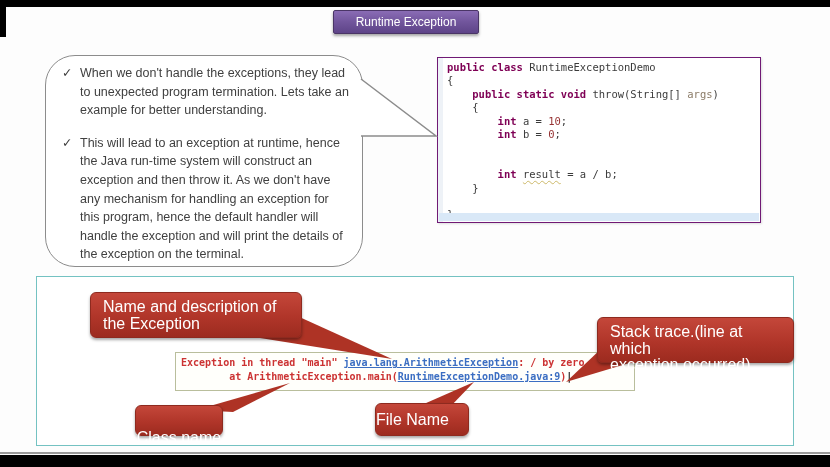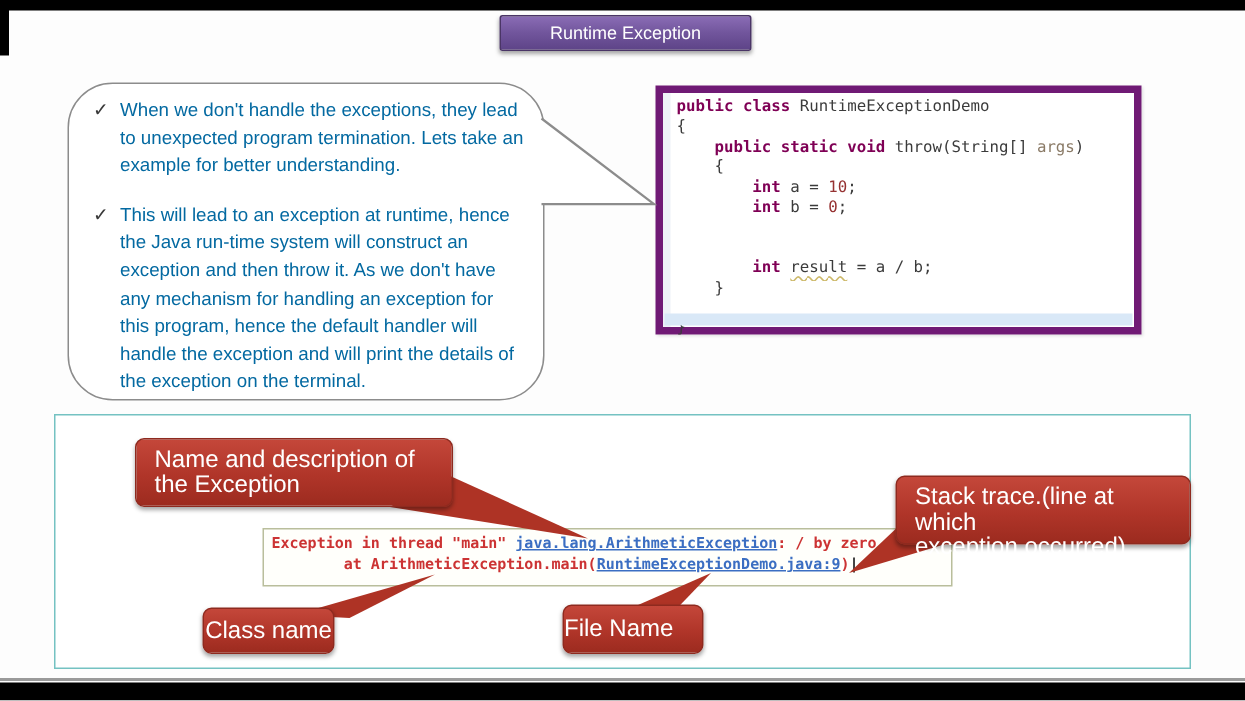--- a/index.html
+++ b/index.html
@@ -9,41 +9,41 @@
   .stage { position:absolute; left:0; top:0; width:830px; height:467px; background:#fdfdfd; }
 
   
   .bar-top    { position:absolute; left:0; top:0; width:830px; height:7px; background:#000; }
   .bar-left   { position:absolute; left:0; top:0; width:6px;  height:37px; background:#000; }
   .bar-bottom { position:absolute; left:0; top:455px; width:830px; height:12px; background:#000; }
   .bar-rule   { position:absolute; left:0; top:452px; width:830px; height:2px; background:#9a9a9a; }
 
   
   .title-banner {
-    position:absolute; left:333px; top:10px; width:168px; height:24px;
+    position:absolute; left:333px; top:10px; width:146px; height:24px;
     background:linear-gradient(180deg,#8a6cb5 0%,#71559c 50%,#5e4488 100%);
     border:1px solid #4a3566; border-radius:2px;
     box-shadow:0 2px 3px rgba(0,0,0,0.35);
     color:#fff; font-size:12px; display:flex; align-items:center; justify-content:center;
   }
 
   
   .speech-bubble {
     position:absolute; left:45px; top:55px; width:318px; height:212px;
     background:#fff; border:1.5px solid #8c8c8c; border-radius:30px;
     padding:8px 12px 6px 16px;
   }
   .bubble-row { display:flex; margin-bottom:14px; }
   .bubble-check { width:18px; flex:0 0 18px; color:#3a3a3a; font-size:12.5px; line-height:18.6px; }
-  .bubble-text { color:#0369a1; font-size:12.5px; line-height:18.6px; width:278px; }
+  .bubble-text { color:#404040; font-size:12.5px; line-height:18.6px; width:278px; }
 
   
   .code-editor {
     position:absolute; left:437px; top:57px; width:324px; height:166px;
-    background:#ffffff; border:5px solid #701a75;
+    background:#ffffff; border:1px solid #701a75;
     box-shadow:1px 1px 2px rgba(0,0,0,0.12);
   }
   .code-gutter { position:absolute; left:0; top:0; width:5px; height:100%; background:#eef2f7; }
   .code-lines { position:absolute; left:9px; top:3px; right:2px; }
   .code-line { white-space:pre; font-family:"DejaVu Sans Mono", monospace; font-size:10.5px; line-height:13.4px; }
   .code-scroll-strip { position:absolute; left:1px; right:1px; bottom:1px; height:8px; background:#d9e8f7; }
 
   .tok-kw      { color:#7f0055; font-weight:bold; }
   .tok-plain   { color:#3b3b3b; }
   .tok-param   { color:#8a7a66; }
@@ -72,21 +72,21 @@
   .callout {
     position:absolute; z-index:6;
     background:linear-gradient(180deg,#c4473a 0%,#b03529 55%,#9c2b1f 100%);
     border:1px solid #8e2a1f; border-radius:6px;
     box-shadow:0 2px 3px rgba(0,0,0,0.35);
     color:#ffffff; font-size:16px; line-height:16.5px;
     white-space:pre-line;
   }
   .callout-name-desc   { left:90px;  top:292px; width:212px; height:46px; padding:6px 8px 0 12px; }
   .callout-stack-trace { left:597px; top:317px; width:197px; height:46px; padding:6px 8px 0 12px; }
-  .callout-class-name  { left:135px; top:405px; width:88px;  height:31px; padding:7px 0 0 0; text-align:center; }
+  .callout-class-name  { left:135px; top:405px; width:88px;  height:31px; padding:24px 0 0 0; text-align:center; }
   .callout-file-name   { left:375px; top:403px; width:94px;  height:33px; padding:8px 0 0 0; }
 
   .overlay-svg { position:absolute; left:0; top:0; width:830px; height:467px; z-index:5; pointer-events:none; }
 </style>
 </head>
 <body>
 
 <div class="stage">
 
   <div class="title-banner">

